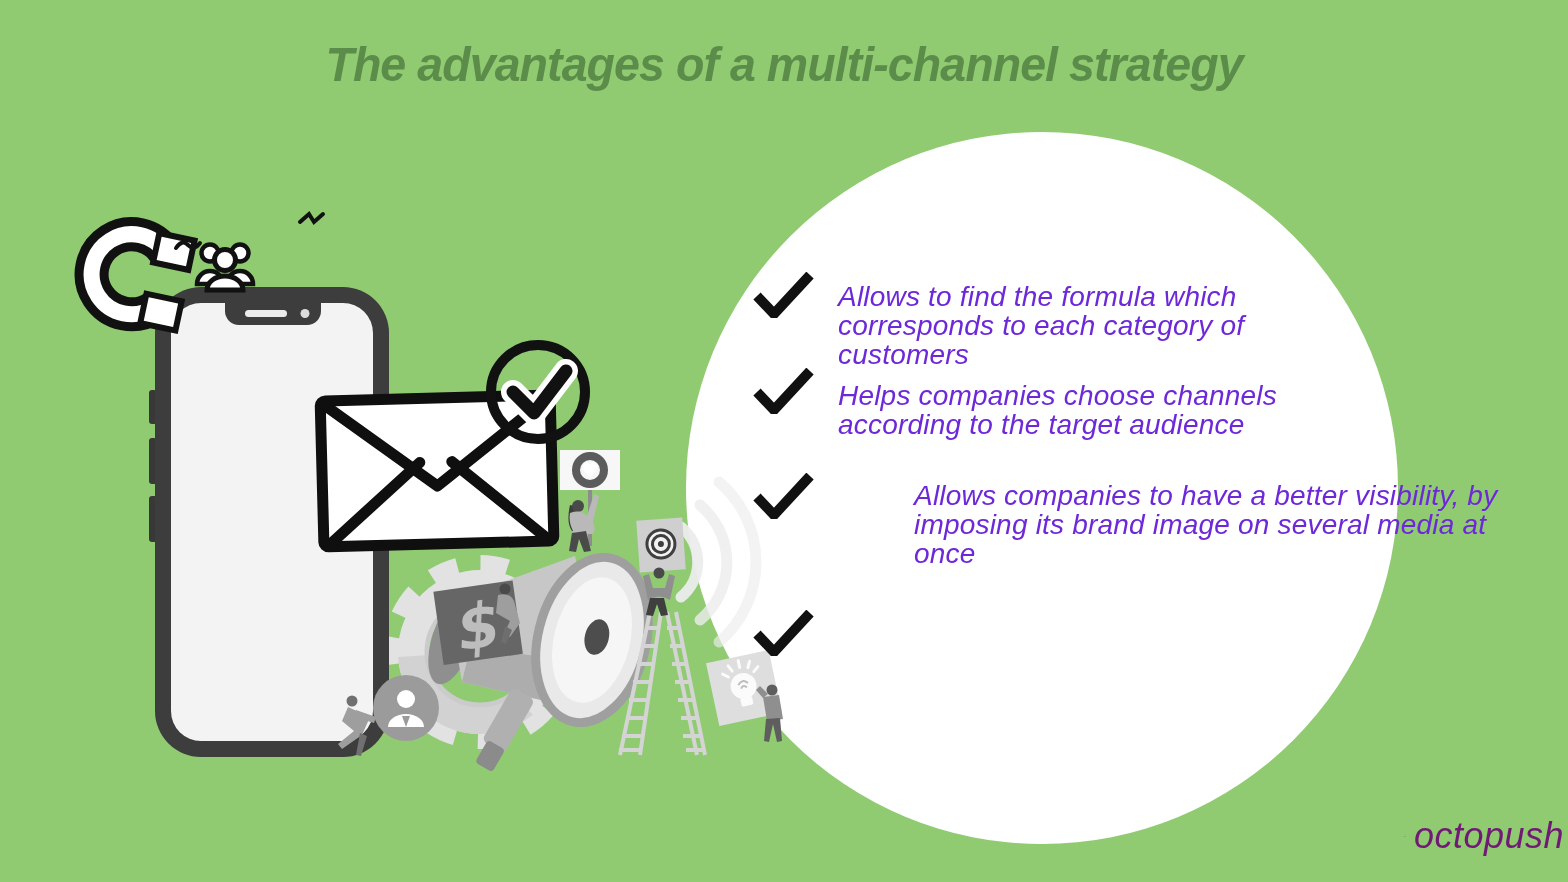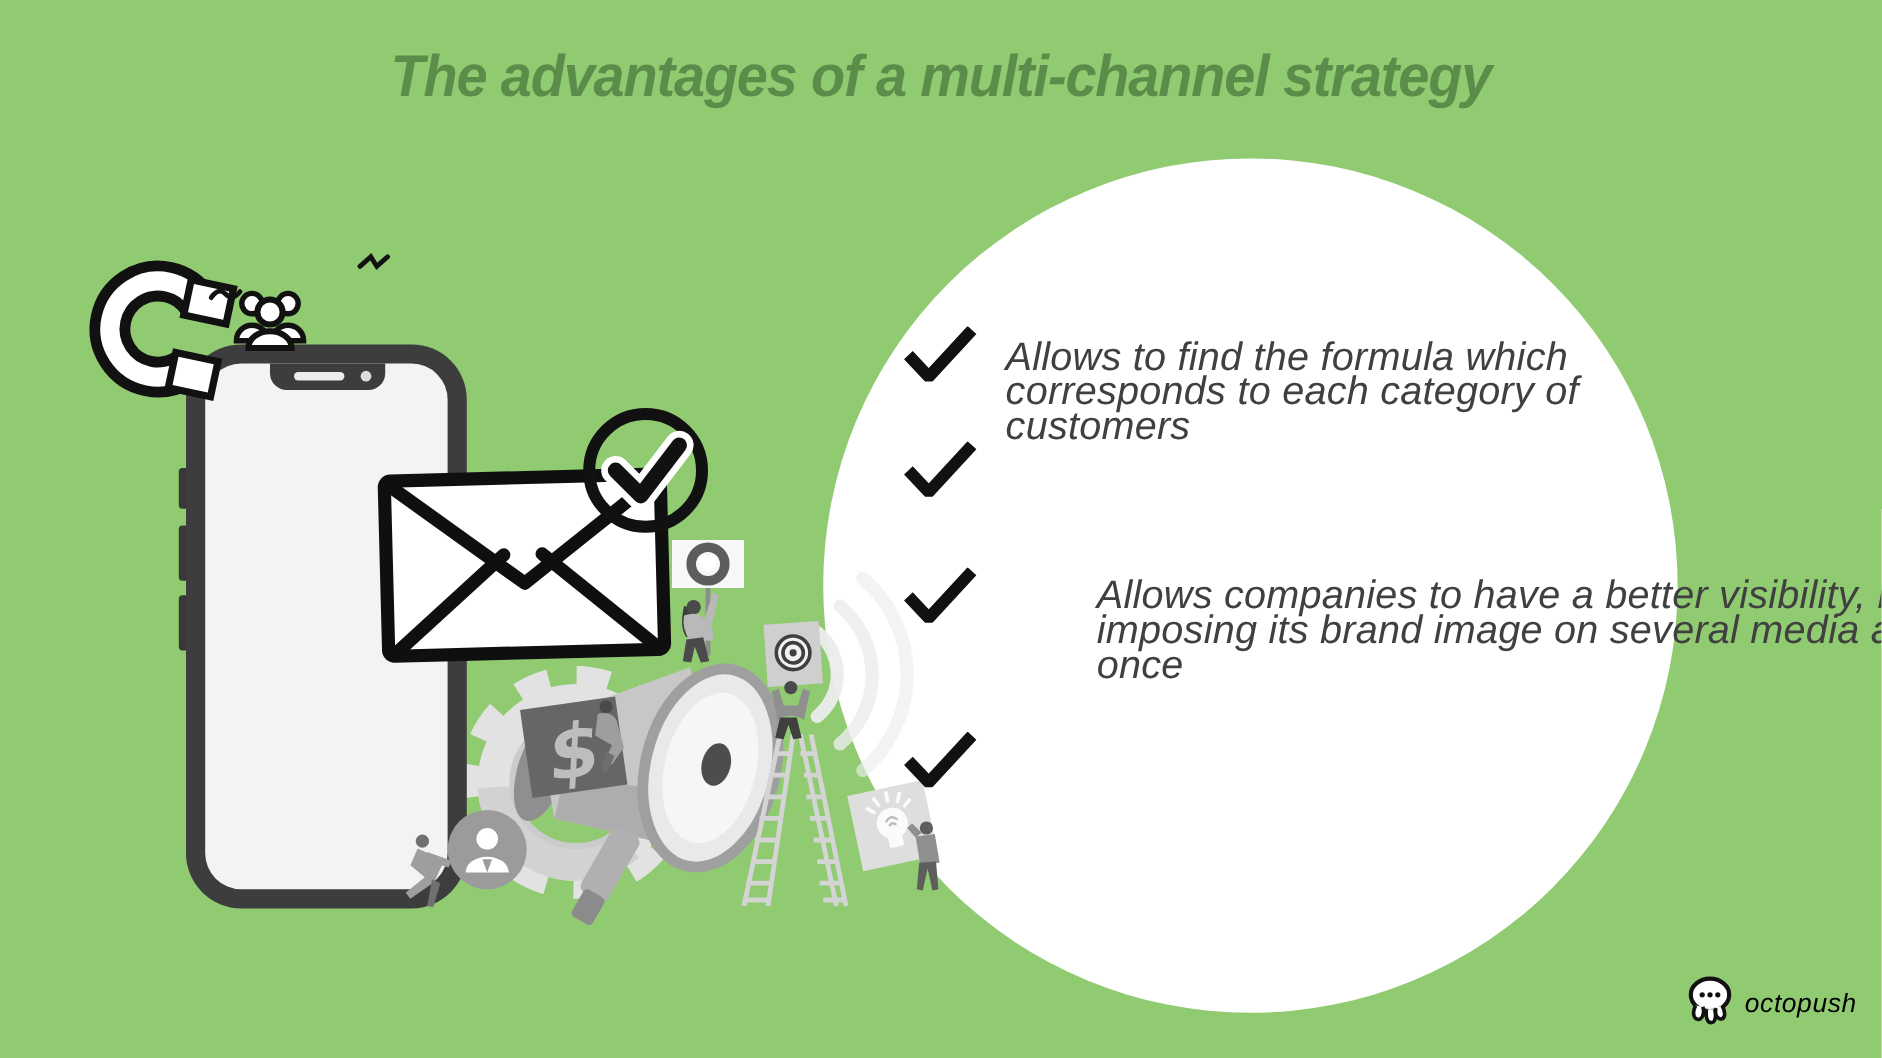--- a/index.html
+++ b/index.html
@@ -20,34 +20,34 @@
     margin:0;
   }
   .panel-circle{
     position:absolute;left:686px;top:132px;
     width:712px;height:712px;border-radius:50%;
     background:#FFFFFF;
   }
   .bullet-check{position:absolute;width:62px;height:46px;}
   .bullet-text{
     position:absolute;width:600px;
-    font-size:33px;line-height:29px;letter-spacing:.2px;
-    color:#404040;white-space:pre;
+    font-size:28px;line-height:29px;letter-spacing:.2px;
+    color:#6d28d9;white-space:pre;
   }
   #b1c{left:752px;top:272px;} #b1t{left:838px;top:282px;}
   #b2c{left:752px;top:368px;} #b2t{left:838px;top:381px;}
   #b3c{left:752px;top:473px;} #b3t{left:882px;top:481px;margin-left:32px;}
   #b4c{left:752px;top:610px;} #b4t{left:838px;top:619px;}
   .illustration{position:absolute;left:0;top:0;}
   .logo{
     position:absolute;left:1404px;top:810px;width:160px;height:52px;
     display:flex;align-items:center;gap:8px;
   }
   .logo-text{
-    color:#000000;font-size:22px;letter-spacing:.5px;font-weight:normal;
+    color:#701a75;font-size:36px;letter-spacing:.5px;font-weight:normal;
   }
 </style>
 </head>
 <body>
 
 <div id="stage">
 
   <h1 class="title">The advantages of a multi-channel strategy</h1>
 
   <div class="panel-circle"></div>
@@ -197,20 +197,22 @@
   <svg id="b1c" class="bullet-check" viewBox="0 0 62 46">
     <path d="M5,24 L22,42 L58,3" fill="none" stroke="#111111" stroke-width="10" stroke-linejoin="miter"></path>
   </svg>
   <div id="b1t" class="bullet-text">Allows to find the formula which
 corresponds to each category of
 customers</div>
 
   <svg id="b2c" class="bullet-check" viewBox="0 0 62 46">
     <path d="M5,24 L22,42 L58,3" fill="none" stroke="#111111" stroke-width="10" stroke-linejoin="miter"></path>
   </svg>
+  <div id="b2t" class="bullet-text">Helps companies choose channels
+according to the target audience</div>
 
   <svg id="b3c" class="bullet-check" viewBox="0 0 62 46">
     <path d="M5,24 L22,42 L58,3" fill="none" stroke="#111111" stroke-width="10" stroke-linejoin="miter"></path>
   </svg>
   <div id="b3t" class="bullet-text">Allows companies to have a better visibility, by
 imposing its brand image on several media at
 once</div>
 
   <svg id="b4c" class="bullet-check" viewBox="0 0 62 46">
     <path d="M5,24 L22,42 L58,3" fill="none" stroke="#111111" stroke-width="10" stroke-linejoin="miter"></path>

